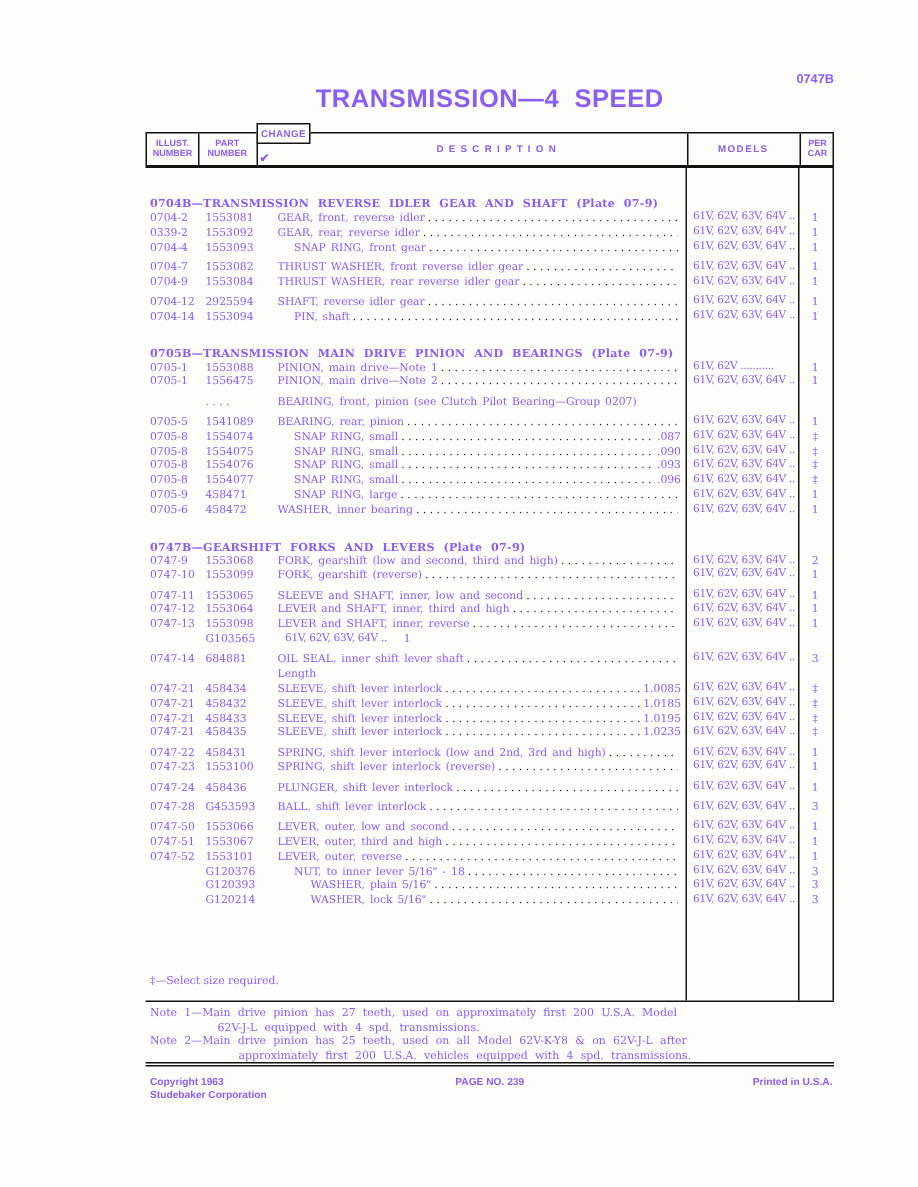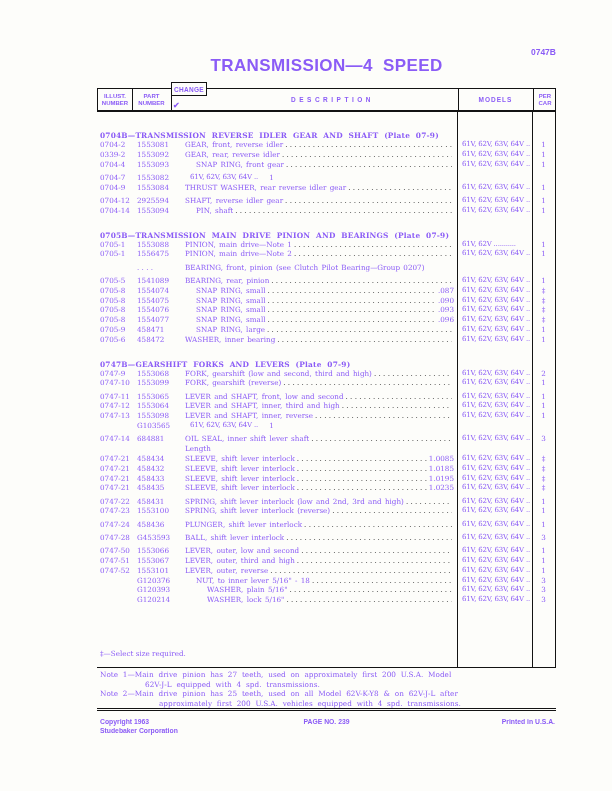--- a/index.html
+++ b/index.html
@@ -150,20 +150,24 @@
           <span class="c-desc ind1">
             <span class="dtext">SNAP RING, front gear</span>
             <span class="leader"></span>
           </span>
           <span class="c-models">61V, 62V, 63V, 64V ..</span>
           <span class="c-per">1</span>
         </div>
         <div class="row gap">
           <span class="c-illust">0704-7</span>
           <span class="c-part">1553082</span>
+          <span class="c-desc">
+            <span class="dtext">THRUST WASHER, front reverse idler gear</span>
+            <span class="leader"></span>
+          </span>
           <span class="c-models">61V, 62V, 63V, 64V ..</span>
           <span class="c-per">1</span>
         </div>
         <div class="row">
           <span class="c-illust">0704-9</span>
           <span class="c-part">1553084</span>
           <span class="c-desc">
             <span class="dtext">THRUST WASHER, rear reverse idler gear</span>
             <span class="leader"></span>
           </span>
@@ -317,21 +321,21 @@
             <span class="dtext">FORK, gearshift (reverse)</span>
             <span class="leader"></span>
           </span>
           <span class="c-models">61V, 62V, 63V, 64V ..</span>
           <span class="c-per">1</span>
         </div>
         <div class="row gap">
           <span class="c-illust">0747-11</span>
           <span class="c-part">1553065</span>
           <span class="c-desc">
-            <span class="dtext">LEVER and SHAFT, front, low and second</span>
+            <span class="dtext">SLEEVE and SHAFT, inner, low and second</span>
             <span class="leader"></span>
           </span>
           <span class="c-models">61V, 62V, 63V, 64V ..</span>
           <span class="c-per">1</span>
         </div>
         <div class="row">
           <span class="c-illust">0747-12</span>
           <span class="c-part">1553064</span>
           <span class="c-desc">
             <span class="dtext">LEVER and SHAFT, inner, third and high</span>

